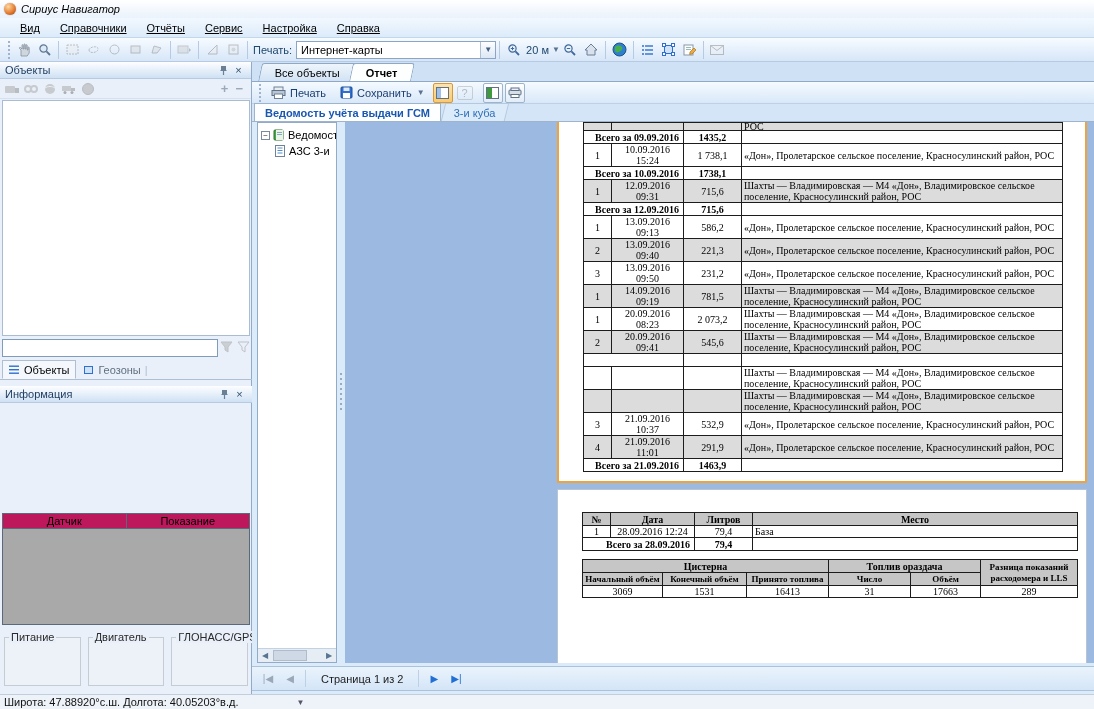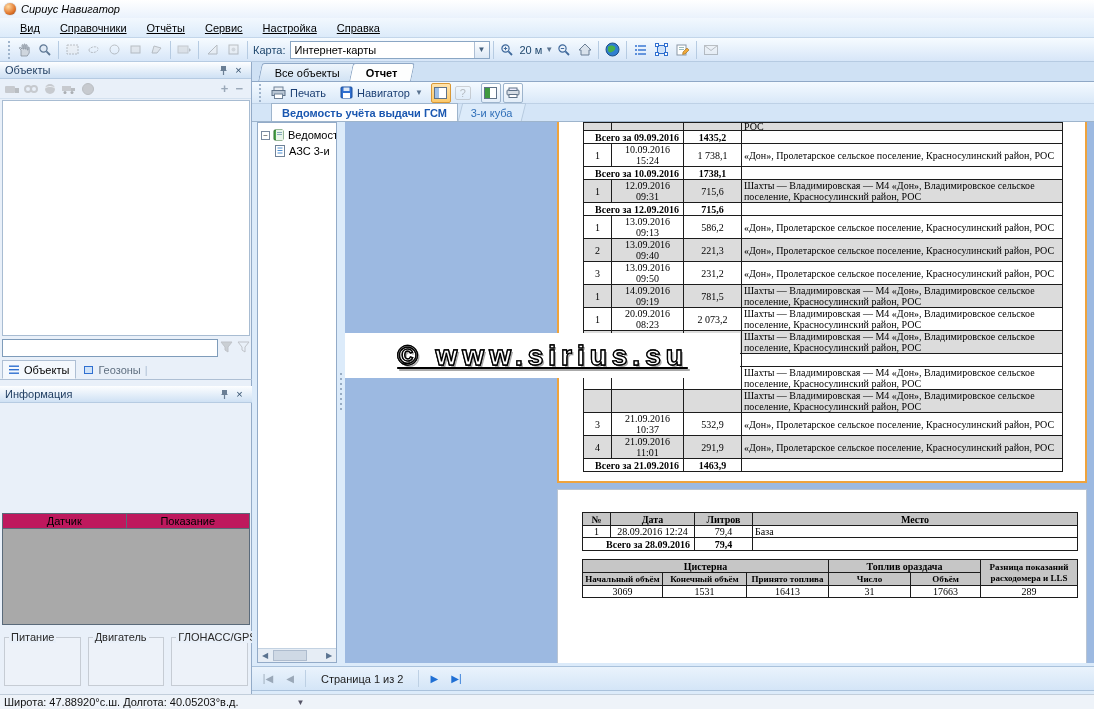--- a/index.html
+++ b/index.html
@@ -75,21 +75,21 @@
   .doc-tab.active { background:#fdfefe; font-weight:bold; z-index:2; }
 
   .rtoolbar { position:absolute; left:0; top:20px; width:842px; height:22px;
     background:linear-gradient(#f4faff,#d9e8f8); border-bottom:1px solid #bed1e6; display:flex; align-items:center; padding-left:3px; }
   .rtb-btn { height:20px; display:flex; align-items:center; gap:4px; padding:0 6px; color:#1c3f73; border:1px solid transparent; border-radius:2px; }
   .rtb-ico { width:20px; height:20px; display:flex; align-items:center; justify-content:center; border:1px solid transparent; border-radius:2px; margin:0 1px; }
   .rtb-ico.toggled { background:linear-gradient(#ffe3ac,#fcc96a); border-color:#d89836; }
   .rtb-ico.dis { opacity:.4; filter:grayscale(1); }
   .rtb-ico.framed { border-color:#9db4cc; background:linear-gradient(#ffffff,#e2edf8); }
 
-  .rtabs { position:absolute; left:0; top:42px; width:842px; height:18px; background:#d4e5f7; border-bottom:1px solid #9db4cc; display:flex; align-items:flex-end; padding-left:19px; }
+  .rtabs { position:absolute; left:0; top:42px; width:842px; height:18px; background:#d4e5f7; border-bottom:1px solid #9db4cc; display:flex; align-items:flex-end; padding-left:2px; }
   .rtab { height:18px; padding:0 10px; display:flex; align-items:center; color:#2f6fb8; }
   .rtab.active { background:#fdfeff; border:1px solid #9db4cc; border-bottom:none; color:#1a57b0; font-weight:bold; }
   .rtab.plain { transform:skewX(-14deg); background:#dcebfa; border:1px solid #b5c9de; border-bottom:none; margin-left:2px; }
   .rtab.plain span { transform:skewX(14deg); }
 
   .content { position:absolute; left:0; top:60px; width:842px; height:544px; }
   .treepanel { position:absolute; left:5px; top:0; width:80px; height:541px; background:#fff; border:1px solid #93abc8; overflow:hidden; }
   .tree-row { display:flex; align-items:center; gap:3px; height:16px; margin-top:4px; padding-left:3px; white-space:nowrap; overflow:hidden; }
   .tree-row.child { padding-left:16px; margin-top:0; }
   .expander { width:9px; height:9px; border:1px solid #7a8aa0; background:#fff; font-size:8px; line-height:7px; text-align:center; color:#333; flex:0 0 9px; }
@@ -209,21 +209,21 @@
         <path d="M2 11L11 2v9z" fill="#e7edf4" stroke="#667"></path>
       </svg>
     </div>
   <div class="tbtn dis">
       <svg width="13" height="13" viewBox="0 0 13 13">
         <rect x="2" y="2" width="9" height="9" fill="#e7edf4" stroke="#667"></rect>
         <circle cx="6.5" cy="6.5" r="2" fill="#aab"></circle>
       </svg>
     </div>
   <div class="tsep"></div>
-  <span class="maplabel">Карта:</span>
+  <span class="maplabel">Печать:</span>
   <div class="combo">
     <span class="val">Интернет-карты</span>
     <span class="btn">▼</span>
   </div>
   <div class="tsep"></div>
   <div class="tbtn">
     <svg width="14" height="14" viewBox="0 0 14 14">
         <circle cx="5.5" cy="5.5" r="3.6" fill="#eaf2fb" stroke="#3f699c" stroke-width="1.2"></circle>
         <line x1="3.8" y1="5.5" x2="7.2" y2="5.5" stroke="#3f699c"></line>
         <line x1="5.5" y1="3.8" x2="5.5" y2="7.2" stroke="#3f699c"></line>
@@ -422,21 +422,21 @@
           <rect x="3.5" y="8" width="8" height="4.5" fill="#fff" stroke="#6f8298"></rect>
         </svg>
       <span>Печать</span>
     </div>
     <div class="rtb-btn">
       <svg width="13" height="13" viewBox="0 0 13 13">
           <rect x="1" y="1" width="11" height="11" rx="1" fill="#2f6fd0" stroke="#1c4f9a"></rect>
           <rect x="3.5" y="1.5" width="6" height="3.5" fill="#dfe9f5"></rect>
           <rect x="3" y="7" width="7" height="5" fill="#fff"></rect>
         </svg>
-      <span>Навигатор</span>
+      <span>Сохранить</span>
       <span class="tcaret">▼</span>
     </div>
     <div class="rtb-ico toggled">
       <svg width="13" height="12" viewBox="0 0 13 12">
           <rect x="0.5" y="0.5" width="12" height="11" fill="#fff" stroke="#5f7288"></rect>
           <rect x="1" y="1" width="4" height="10" fill="#9fc0e8"></rect>
         </svg>
     </div>
     <div class="rtb-ico dis">
         <span style="border:1px solid #99a;padding:0 4px;border-radius:2px;color:#667;">?</span>
@@ -668,23 +668,20 @@
                 <td class="c">1531</td>
                 <td class="c">16413</td>
                 <td class="c">31</td>
                 <td class="c">17663</td>
                 <td class="c">289</td>
               </tr>
             </tbody>
         </table>
       </div>
 
-      <div class="watermark">
-        <span>© www.sirius.su</span>
-      </div>
     </div>
   </div>
 
   <div class="pager">
     <span class="pg-btn dis">|◀</span>
     <span class="pg-btn dis">◀</span>
     <span class="pg-sep"></span>
     <span class="pg-label">Страница 1 из 2</span>
     <span class="pg-sep"></span>
     <span class="pg-btn en">▶</span>

